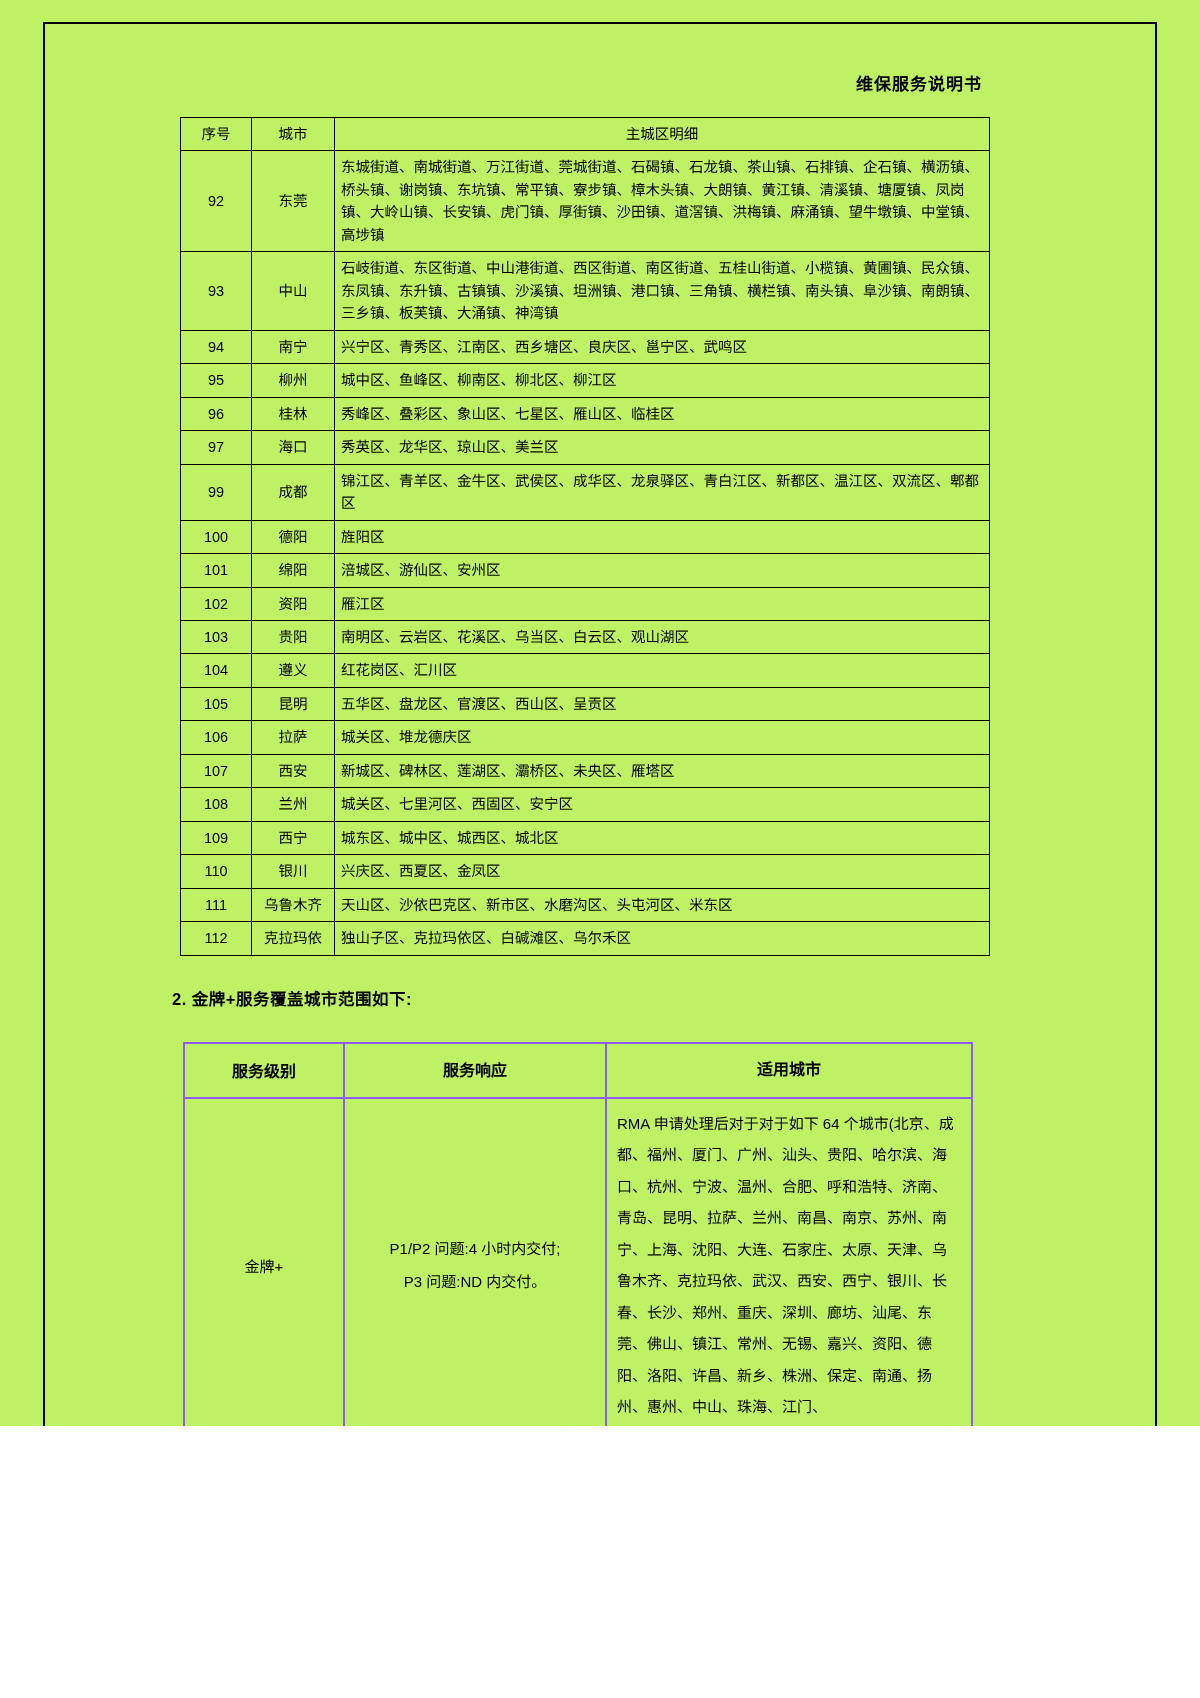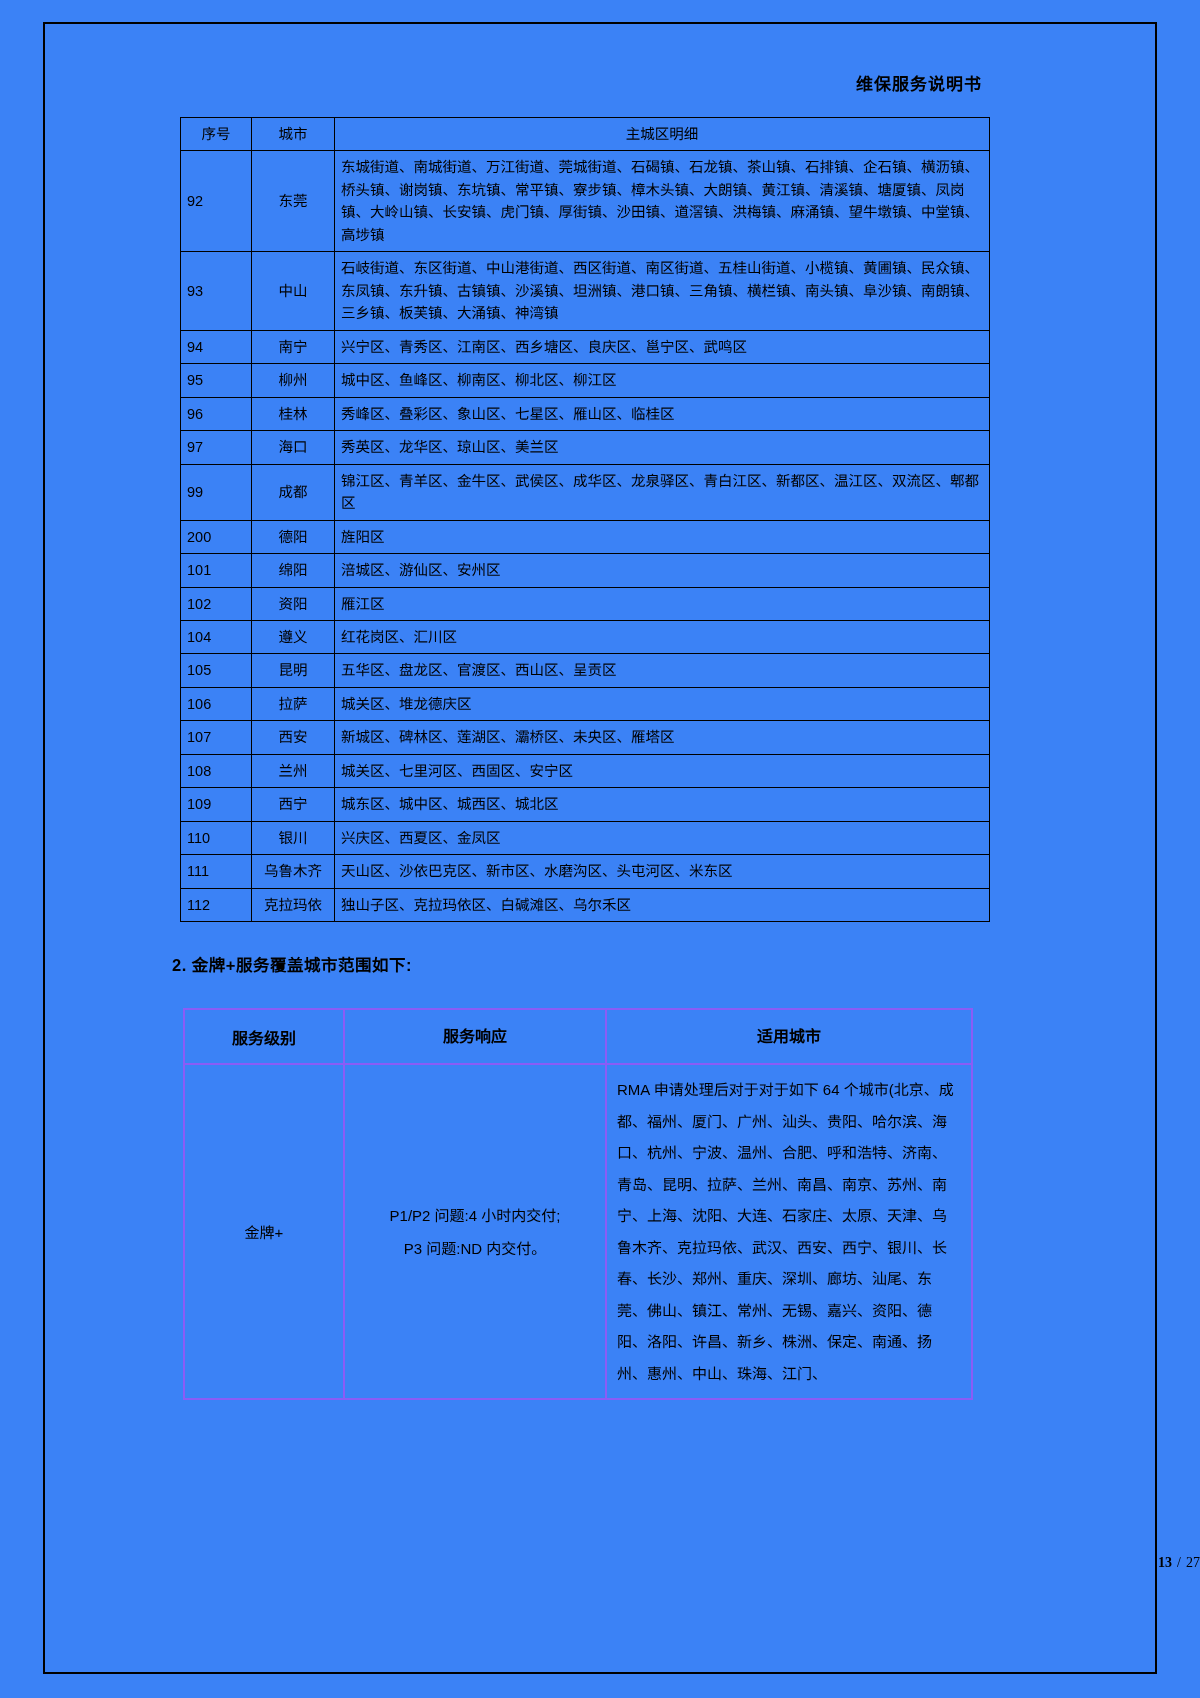--- a/index.html
+++ b/index.html
@@ -7,22 +7,22 @@
     padding: 0;
     background: #ffffff;
   }
   body {
     font-family: "Liberation Sans", "DejaVu Sans", sans-serif;
     color: #000;
   }
   .page {
     position: relative;
     width: 1200px;
-    height: 1698px;
-    background: #3b82f6;
+    height: 1426px;
+    background: #bef264;
     box-sizing: border-box;
     overflow: hidden;
   }
   .page-border {
     position: absolute;
     left: 43px;
     top: 22px;
     width: 1114px;
     height: 1652px;
     border: 2px solid #000;
@@ -55,21 +55,21 @@
     border: 1px solid #000;
     padding: 5px 6px;
     vertical-align: middle;
     line-height: 1.55;
     font-weight: normal;
   }
   table.district th {
     text-align: center;
     font-weight: normal;
   }
-  .col-no   { width: 58px;  }
+  .col-no   { width: 58px;  text-align: center; }
   .col-city { width: 70px;  text-align: center; }
   .col-det  { text-align: left; padding-left: 9px; padding-right: 9px; }
 
   
   .section-heading {
     margin-top: 30px;
     margin-left: -8px;
     font-size: 16.5px;
     font-weight: bold;
     letter-spacing: 0.5px;
@@ -163,33 +163,38 @@
           <td class="col-no">97</td>
           <td class="col-city">海口</td>
           <td class="col-det">秀英区、龙华区、琼山区、美兰区</td>
         </tr>
         <tr>
           <td class="col-no">99</td>
           <td class="col-city">成都</td>
           <td class="col-det">锦江区、青羊区、金牛区、武侯区、成华区、龙泉驿区、青白江区、新都区、温江区、双流区、郫都区</td>
         </tr>
         <tr>
-          <td class="col-no">200</td>
+          <td class="col-no">100</td>
           <td class="col-city">德阳</td>
           <td class="col-det">旌阳区</td>
         </tr>
         <tr>
           <td class="col-no">101</td>
           <td class="col-city">绵阳</td>
           <td class="col-det">涪城区、游仙区、安州区</td>
         </tr>
         <tr>
           <td class="col-no">102</td>
           <td class="col-city">资阳</td>
           <td class="col-det">雁江区</td>
+        </tr>
+        <tr>
+          <td class="col-no">103</td>
+          <td class="col-city">贵阳</td>
+          <td class="col-det">南明区、云岩区、花溪区、乌当区、白云区、观山湖区</td>
         </tr>
         <tr>
           <td class="col-no">104</td>
           <td class="col-city">遵义</td>
           <td class="col-det">红花岗区、汇川区</td>
         </tr>
         <tr>
           <td class="col-no">105</td>
           <td class="col-city">昆明</td>
           <td class="col-det">五华区、盘龙区、官渡区、西山区、呈贡区</td>

